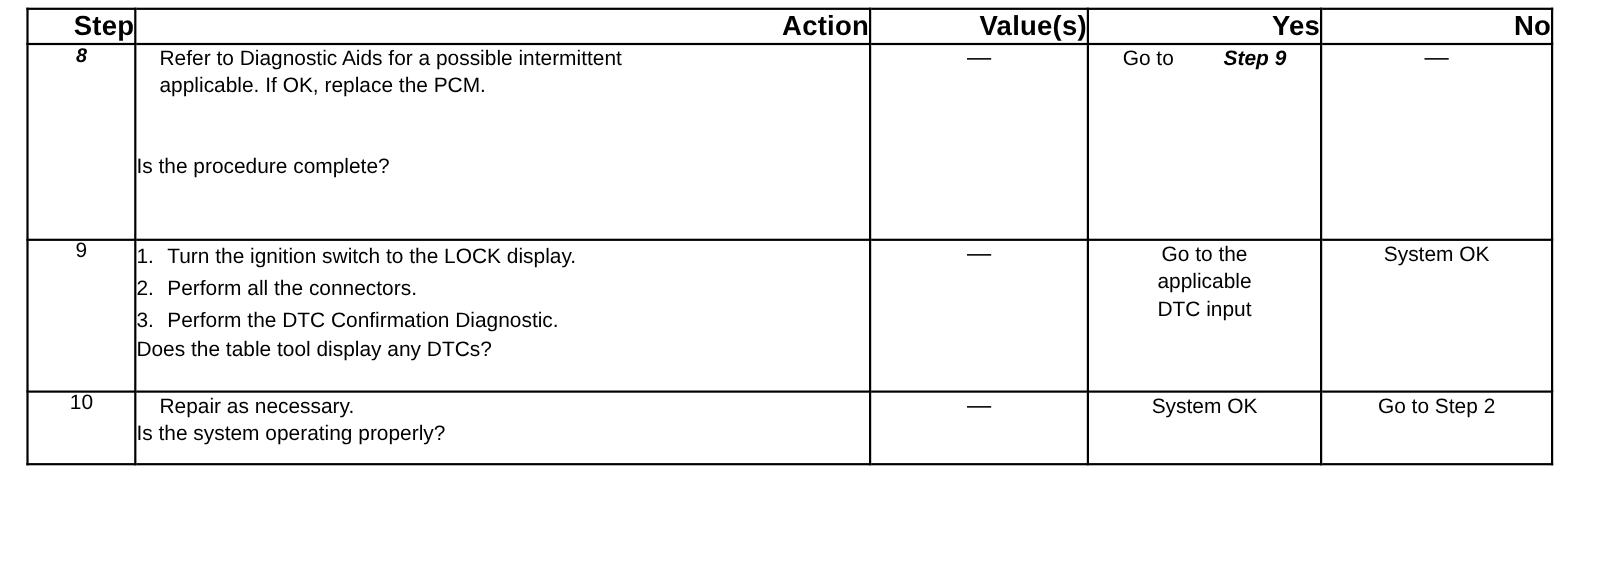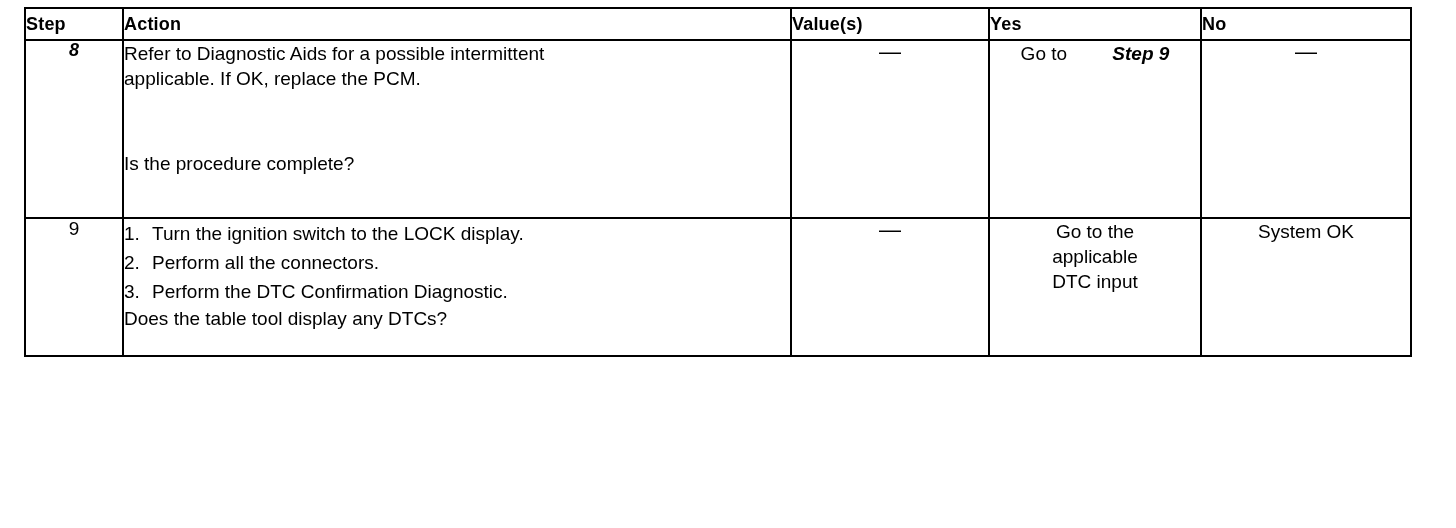--- a/index.html
+++ b/index.html
@@ -42,23 +42,23 @@
 
   
   col.c-step   { width: 98px; }
   col.c-action { width: 668px; }
   col.c-value  { width: 198px; }
   col.c-yes    { width: 212px; }
   col.c-no     { width: 210px; }
 
   thead th {
     height: 30px;
-    text-align: left;
+    text-align: right;
     font-weight: bold;
-    font-size: 18px;
+    font-size: 25px;
     letter-spacing: 0.2px;
     vertical-align: middle;
     line-height: 30px;
     white-space: nowrap;
     margin-left: 41px;
   }
 
   .step-cell {
     text-align: center;
     vertical-align: middle;
@@ -68,42 +68,42 @@
   }
   .step-cell.italic { font-style: italic; font-weight: bold; font-size: 18px; }
 
   .action-cell {
     padding: 6px 6px 5px 9px;
     font-size: 19px;
     line-height: 25px;
   }
 
   .action-lead { margin: 0; }
-  .action-lead .ln { display: block; white-space: nowrap; }
+  .action-lead .ln { display: block; white-space: nowrap; padding-left: 21px; }
 
   ol.steps {
     margin: 0;
     padding: 0;
     list-style: none;
   }
   ol.steps li {
     margin: 0;
     padding: 0 0 0 28px;
     position: relative;
     white-space: nowrap;
     line-height: 29px;
   }
   ol.steps li .num {
     position: absolute;
     left: 0;
     top: 0;
   }
 
   .q-line { white-space: nowrap; }
-  .q-line.pushdown { margin-top: 60px; }
+  .q-line.pushdown { margin-top: 48px; }
 
   .value-cell {
     text-align: center;
     font-size: 19px;
   }
   .dash {
     display: block;
     font-size: 22px;
     line-height: 1;
   }
@@ -208,18 +208,40 @@
           <div>Go to the</div>
           <div>applicable</div>
           <div>DTC input</div>
         </td>
 
         <td class="yn-cell v-bot pad-b">
           <div>System OK</div>
         </td>
       </tr>
 
+      <tr class="r10">
+        <td class="step-cell v-mid">10</td>
+
+        <td class="action-cell v-top">
+          <div class="action-lead">
+            <span class="ln">Repair as necessary.</span>
+          </div>
+          <div class="q-line">Is the system operating properly?</div>
+        </td>
+
+        <td class="value-cell v-mid">
+          <span class="dash">—</span>
+        </td>
+
+        <td class="yn-cell v-bot pad-b">
+          <div>System OK</div>
+        </td>
+
+        <td class="yn-cell v-bot pad-b">
+          <div>Go to Step 2</div>
+        </td>
+      </tr>
 
 
     </tbody>
   </table>
 
 </div>
 
 </body></html>

